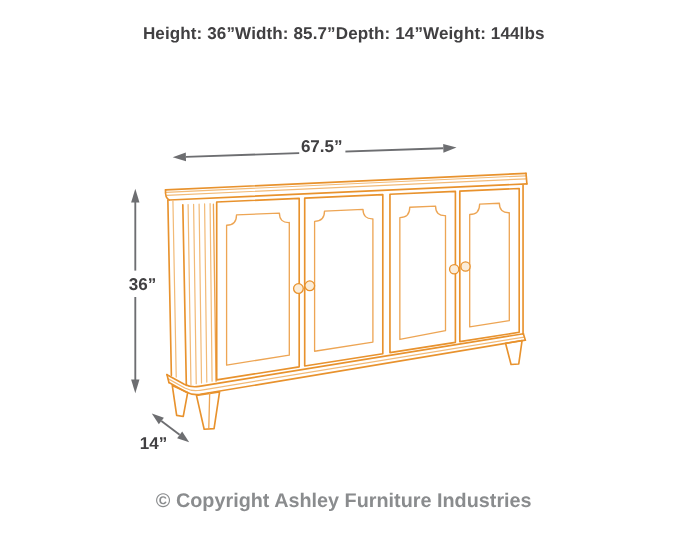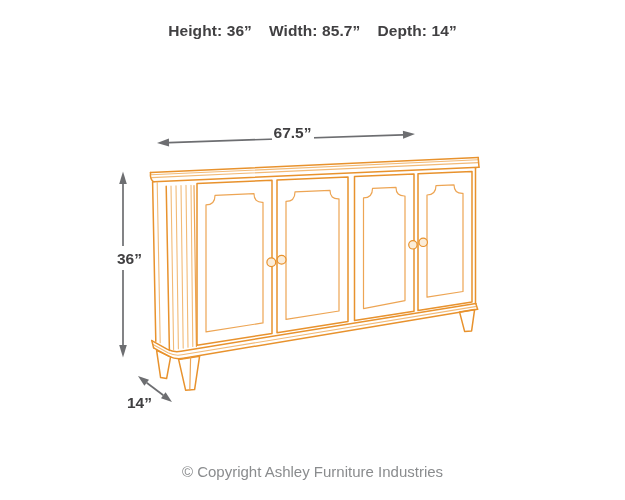--- a/index.html
+++ b/index.html
@@ -12,50 +12,51 @@
     --background:#FFFFFF;
     --knob-fill:#FBEDD9;
   }
   html,body{margin:0;padding:0;background:#fff;}
   .canvas{
     position:relative;width:625px;height:500px;background:var(--background);
     overflow:hidden;font-family:"Liberation Sans",sans-serif;
   }
   .spec-header{
     position:absolute;top:22px;left:0;width:100%;
-    display:flex;justify-content:center;gap:17px;
+    display:flex;justify-content:center;
     font-size:15.5px;font-weight:600;color:var(--label-text);
     letter-spacing:.1px;white-space:nowrap;
   }
   .drawing{position:absolute;top:0;left:0;}
   .ol{fill:none;stroke:var(--line-art);stroke-width:1.5;stroke-linecap:round;stroke-linejoin:round;}
   .ml{fill:none;stroke:var(--line-art-mid);stroke-width:1.2;stroke-linecap:round;stroke-linejoin:round;}
   .il{fill:none;stroke:var(--line-art-light);stroke-width:1.1;stroke-linecap:round;stroke-linejoin:round;}
   .knob{fill:var(--knob-fill);stroke:var(--line-art);stroke-width:1.2;}
   .arrow-line{fill:none;stroke:var(--arrow);stroke-width:1.7;}
   .arrow-head{fill:var(--arrow);stroke:none;}
   .dim-label{
     font-family:"Liberation Sans",sans-serif;font-size:15.5px;font-weight:600;
     fill:var(--label-text);
   }
   .label-bg{fill:var(--background);}
   .footer{
-    position:absolute;top:463px;left:0;width:100%;text-align:center;
-    font-size:15px;font-weight:400;color:var(--footer-text);
+    position:absolute;top:445px;left:0;width:100%;text-align:center;
+    font-size:18px;font-weight:700;color:var(--footer-text);
   }
 </style>
 </head>
 <body>
 
 <div class="canvas">
 
   <div class="spec-header">
     <span>Height: 36”</span>
     <span>Width: 85.7”</span>
     <span>Depth: 14”</span>
+    <span>Weight: 144lbs</span>
   </div>
 
   <svg class="drawing" width="625" height="500" viewBox="0 0 625 500">
 
     <g>
       <path class="ol" d="M150.5,172.6 L478.2,157.6"></path>
       <path class="il" d="M151,174.8 L478.3,159.8"></path>
       <path class="il" d="M151.6,177.6 L478.6,162.6"></path>
       <path class="ol" d="M153.8,181.8 L479,167.2"></path>
       <path class="ol" d="M150.5,172.6 Q149.8,179.5 153.8,181.8"></path>

